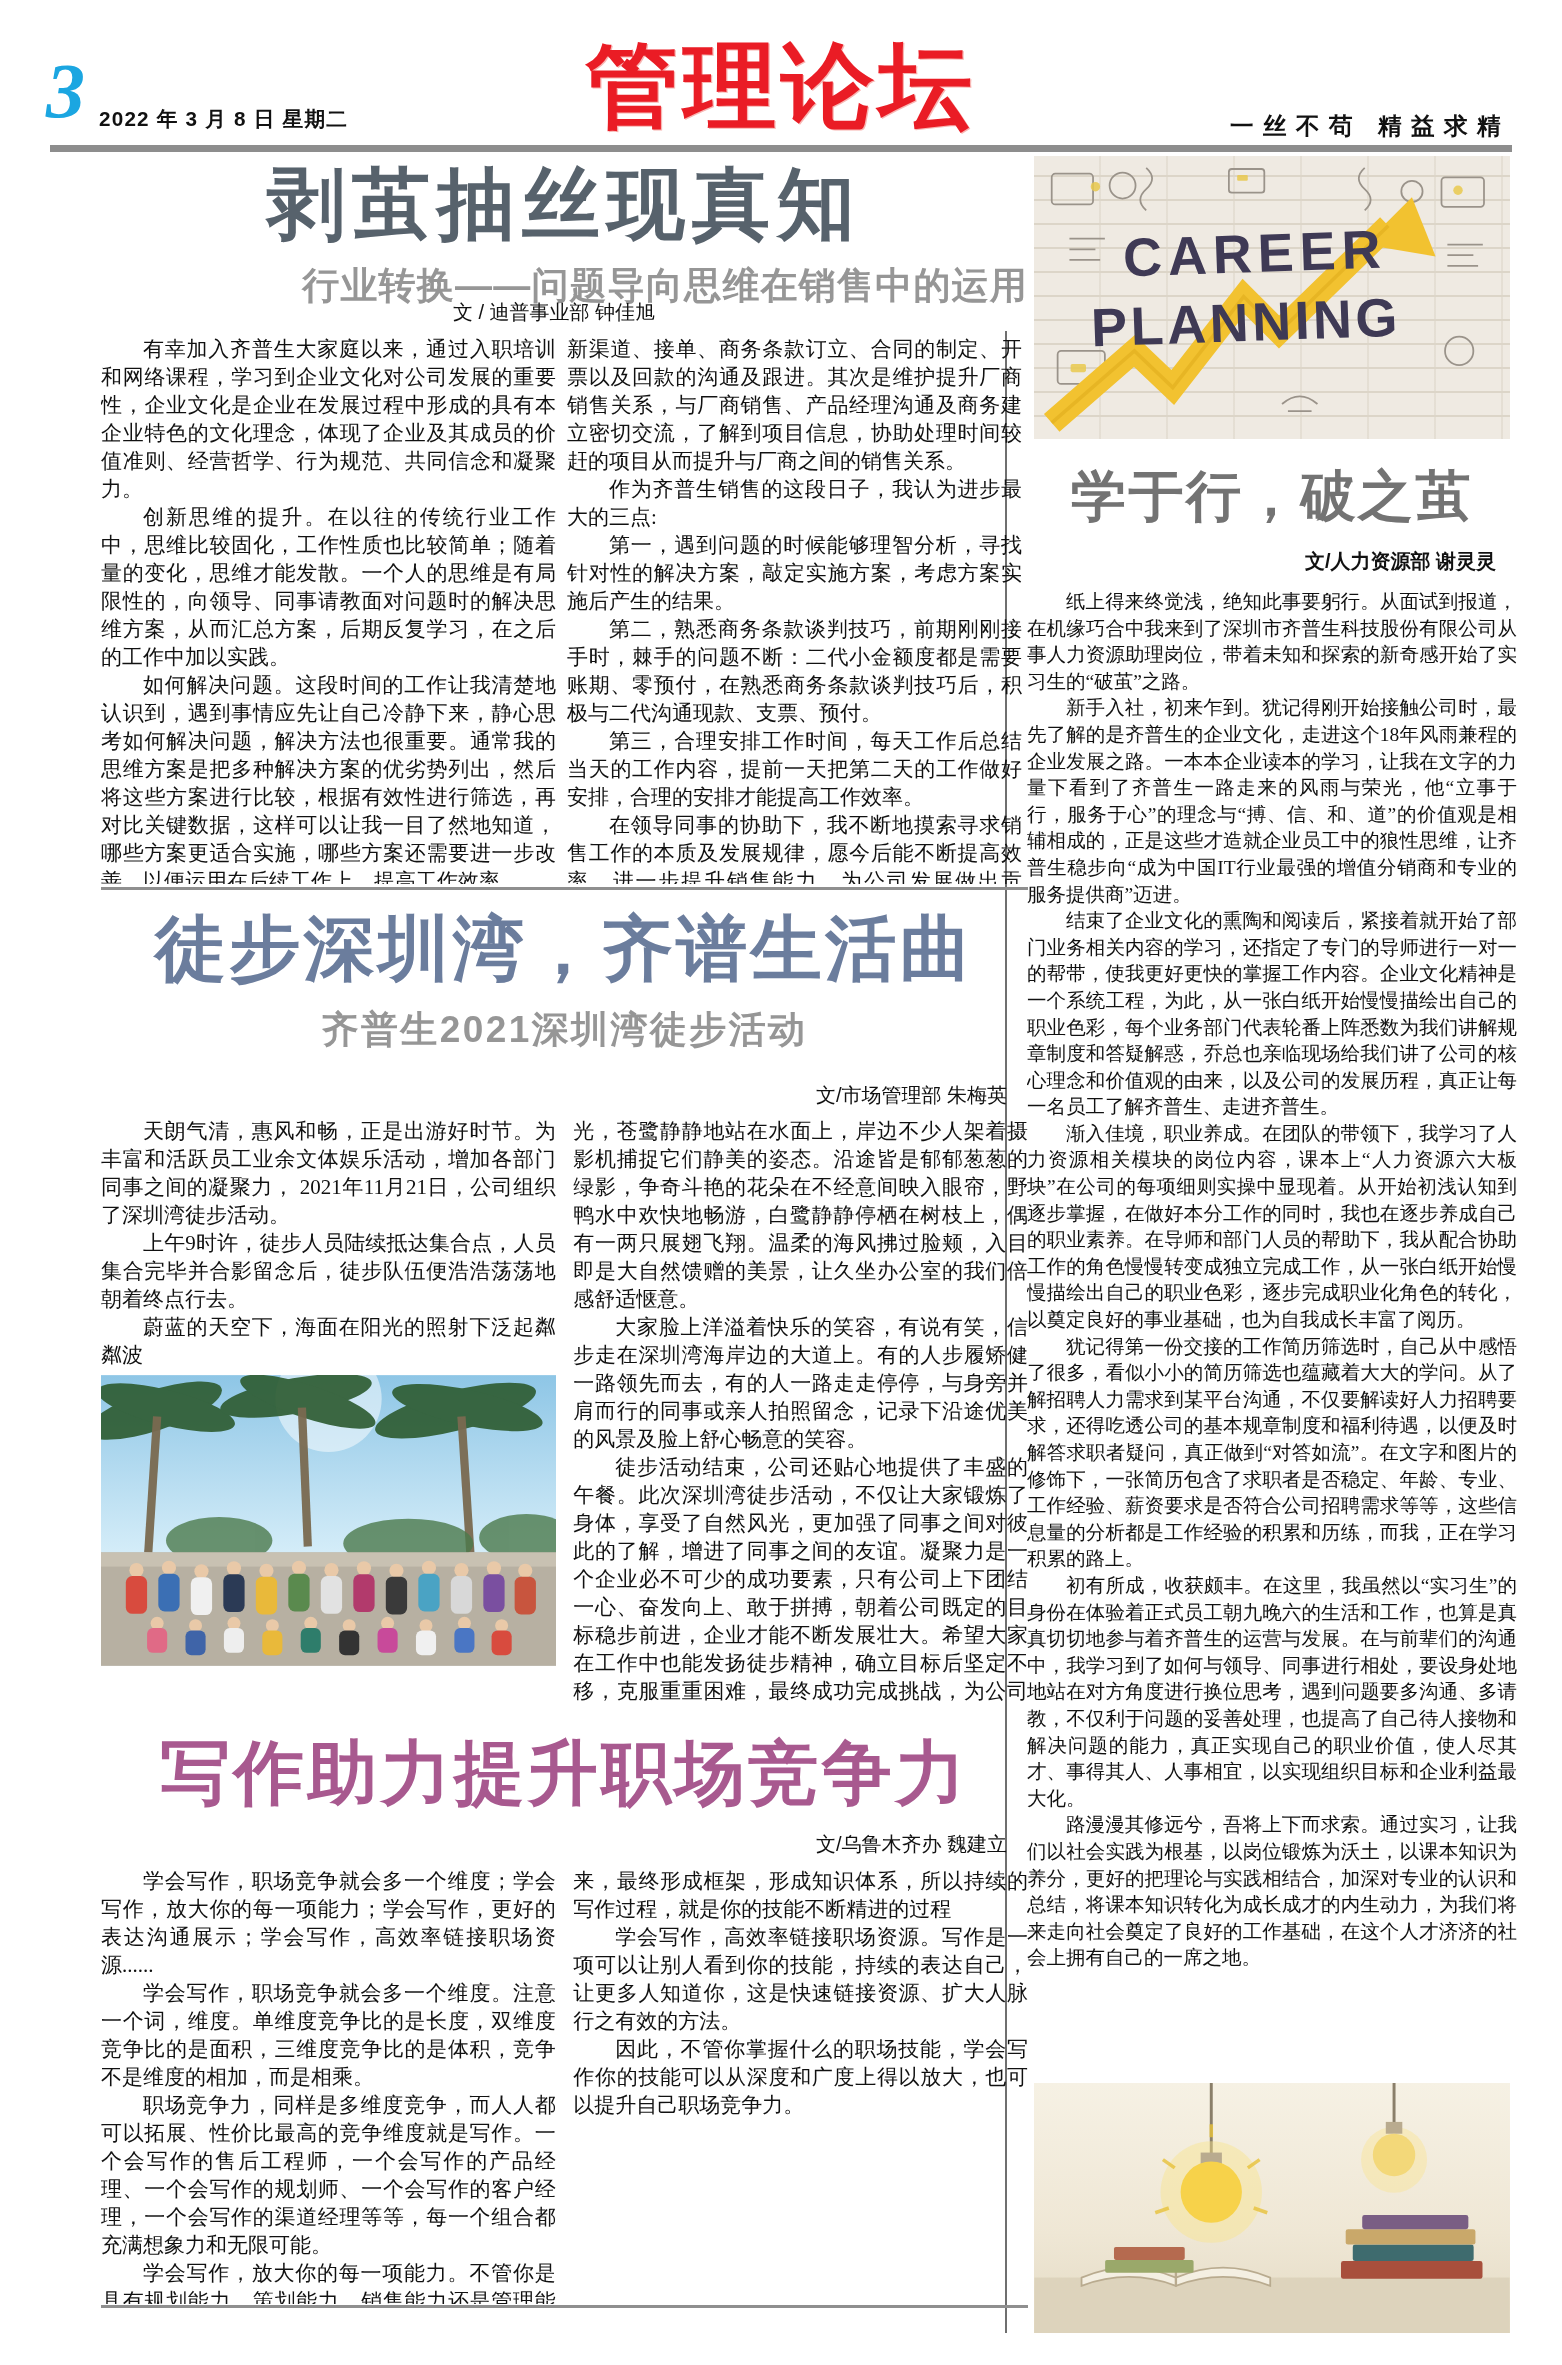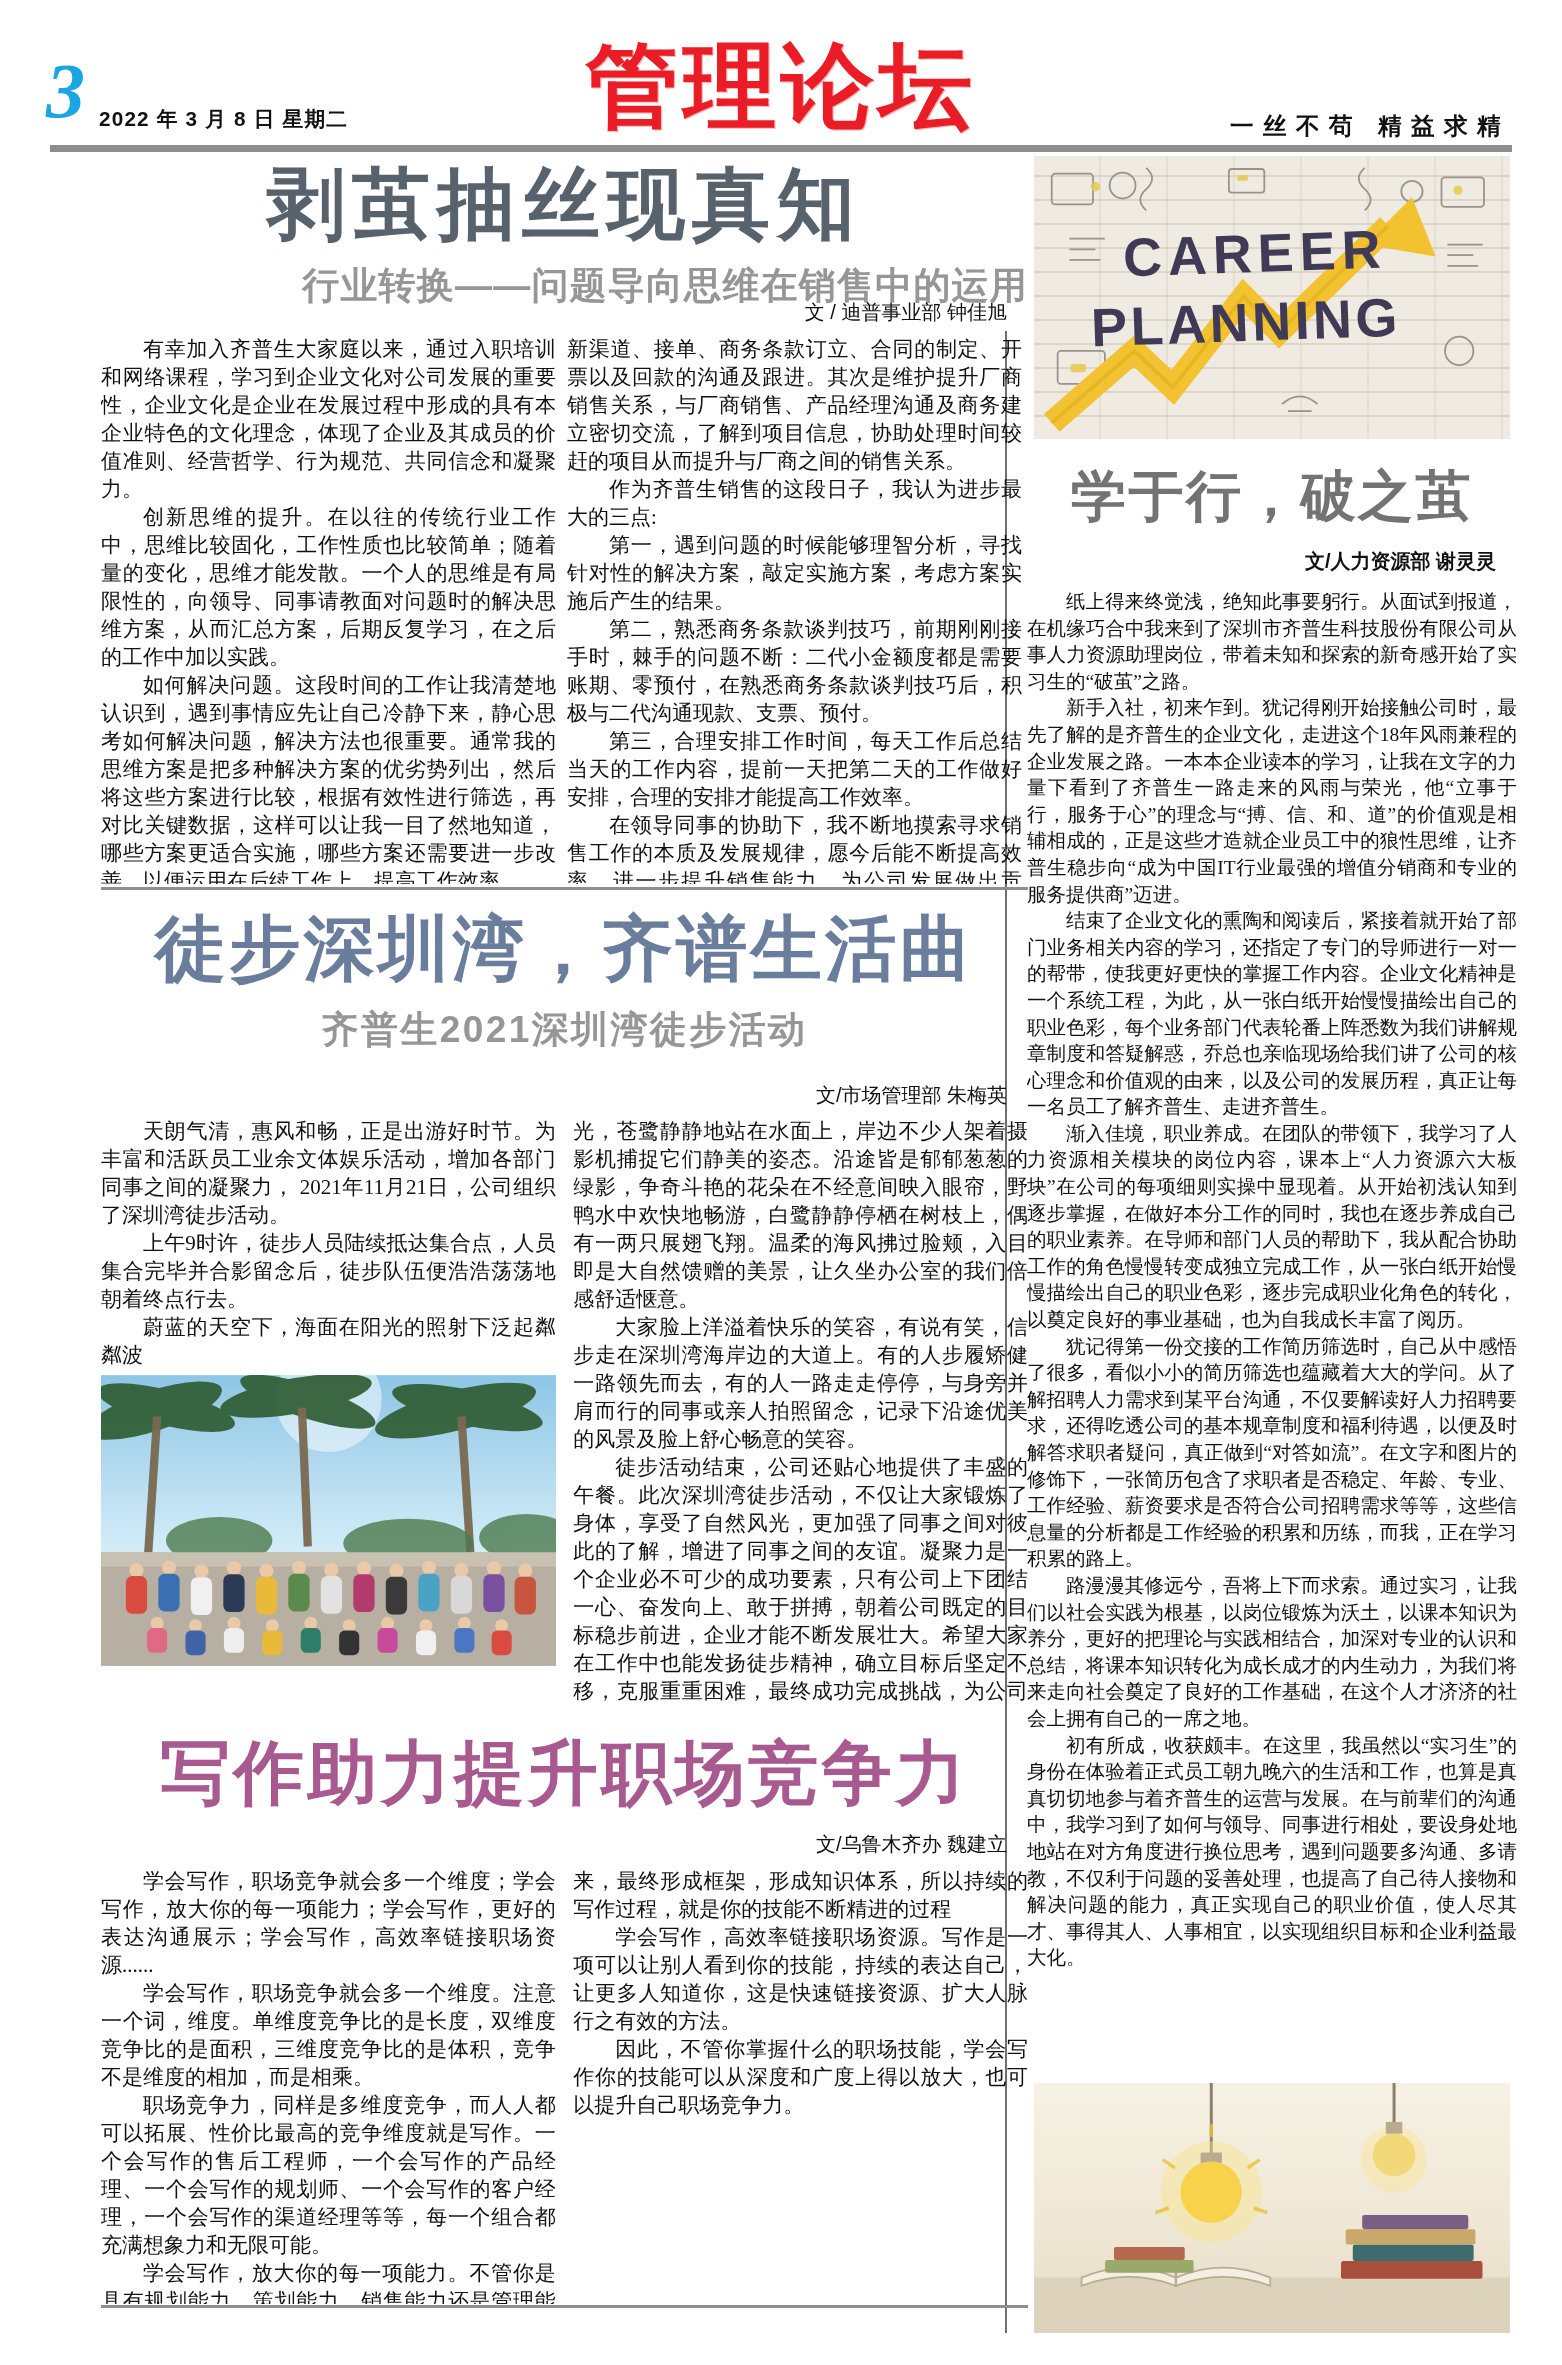--- a/index.html
+++ b/index.html
@@ -30,21 +30,21 @@
   .body{position:absolute;left:0;width:100%;display:flex;gap:17.7px;font-size:21px;line-height:28px;
         text-align:justify;overflow:hidden;}
   .col{width:455px;overflow:hidden;}
   .body p{margin:0;text-indent:2em;}
   .body p.cont{text-indent:0;}
   .single{display:block;}
   .h-div{position:absolute;left:0;width:100%;height:3px;background:#8f8f8f;}
   
   .a1-title{top:164px;font-size:78px;color:#57626c;letter-spacing:7px;}
   .a1-sub{top:261px;font-size:37px;letter-spacing:1.2px;text-align:right;}
-  .a1-byline{top:299px;}
+  .a1-byline{top:299px;text-align:center;}
   .a1-body{top:335px;height:549px;gap:11px;}
   .div1{top:887px;}
   .a2-title{top:912px;font-size:71px;color:#6b7d9d;letter-spacing:3.5px;}
   .a2-sub{top:1005px;font-size:37px;letter-spacing:2.4px;}
   .a2-byline{top:1082px;}
   .a2-body{top:1117px;height:586px;}
   .photo{width:455px;height:291px;margin-top:5.9px;overflow:hidden;}
   .a3-title{top:1737px;font-size:70px;color:#a8598f;letter-spacing:3.5px;}
   .a3-byline{top:1831px;}
   .a3-body{top:1867px;height:437px;}
@@ -307,22 +307,22 @@
     </div>
 
     <div class="art-title a4-title">学于行，破之茧</div>
     <div class="byline a4-byline">文/人力资源部 谢灵灵</div>
     <div class="body a4-body single">
         <p>纸上得来终觉浅，绝知此事要躬行。从面试到报道，在机缘巧合中我来到了深圳市齐普生科技股份有限公司从事人力资源助理岗位，带着未知和探索的新奇感开始了实习生的“破茧”之路。</p>
         <p>新手入社，初来乍到。犹记得刚开始接触公司时，最先了解的是齐普生的企业文化，走进这个18年风雨兼程的企业发展之路。一本本企业读本的学习，让我在文字的力量下看到了齐普生一路走来的风雨与荣光，他“立事于行，服务于心”的理念与“搏、信、和、道”的价值观是相辅相成的，正是这些才造就企业员工中的狼性思维，让齐普生稳步向“成为中国IT行业最强的增值分销商和专业的服务提供商”迈进。</p>
         <p>结束了企业文化的熏陶和阅读后，紧接着就开始了部门业务相关内容的学习，还指定了专门的导师进行一对一的帮带，使我更好更快的掌握工作内容。企业文化精神是一个系统工程，为此，从一张白纸开始慢慢描绘出自己的职业色彩，每个业务部门代表轮番上阵悉数为我们讲解规章制度和答疑解惑，乔总也亲临现场给我们讲了公司的核心理念和价值观的由来，以及公司的发展历程，真正让每一名员工了解齐普生、走进齐普生。</p>
         <p>渐入佳境，职业养成。在团队的带领下，我学习了人力资源相关模块的岗位内容，课本上“人力资源六大板块”在公司的每项细则实操中显现着。从开始初浅认知到逐步掌握，在做好本分工作的同时，我也在逐步养成自己的职业素养。在导师和部门人员的帮助下，我从配合协助工作的角色慢慢转变成独立完成工作，从一张白纸开始慢慢描绘出自己的职业色彩，逐步完成职业化角色的转化，以奠定良好的事业基础，也为自我成长丰富了阅历。</p>
         <p>犹记得第一份交接的工作简历筛选时，自己从中感悟了很多，看似小小的简历筛选也蕴藏着大大的学问。从了解招聘人力需求到某平台沟通，不仅要解读好人力招聘要求，还得吃透公司的基本规章制度和福利待遇，以便及时解答求职者疑问，真正做到“对答如流”。在文字和图片的修饰下，一张简历包含了求职者是否稳定、年龄、专业、工作经验、薪资要求是否符合公司招聘需求等等，这些信息量的分析都是工作经验的积累和历练，而我，正在学习积累的路上。</p>
+        <p>初有所成，收获颇丰。在这里，我虽然以“实习生”的身份在体验着正式员工朝九晚六的生活和工作，也算是真真切切地参与着齐普生的运营与发展。在与前辈们的沟通中，我学习到了如何与领导、同事进行相处，要设身处地地站在对方角度进行换位思考，遇到问题要多沟通、多请教，不仅利于问题的妥善处理，也提高了自己待人接物和解决问题的能力，真正实现自己的职业价值，使人尽其才、事得其人、人事相宜，以实现组织目标和企业利益最大化。</p>
         <p>路漫漫其修远兮，吾将上下而求索。通过实习，让我们以社会实践为根基，以岗位锻炼为沃土，以课本知识为养分，更好的把理论与实践相结合，加深对专业的认识和总结，将课本知识转化为成长成才的内生动力，为我们将来走向社会奠定了良好的工作基础，在这个人才济济的社会上拥有自己的一席之地。</p>
-        <p>初有所成，收获颇丰。在这里，我虽然以“实习生”的身份在体验着正式员工朝九晚六的生活和工作，也算是真真切切地参与着齐普生的运营与发展。在与前辈们的沟通中，我学习到了如何与领导、同事进行相处，要设身处地地站在对方角度进行换位思考，遇到问题要多沟通、多请教，不仅利于问题的妥善处理，也提高了自己待人接物和解决问题的能力，真正实现自己的职业价值，使人尽其才、事得其人、人事相宜，以实现组织目标和企业利益最大化。</p>
       </div>
 
     <div class="idea">
       <svg width="476" height="250" viewBox="0 0 806 424" xmlns="http://www.w3.org/2000/svg">
 
         <line x1="300" y1="0" x2="300" y2="120" stroke="#8a7f6a" stroke-width="5"></line>
         <line x1="610" y1="0" x2="610" y2="70" stroke="#8a7f6a" stroke-width="5"></line>
 
         <circle cx="300" cy="185" r="86" fill="#f9e48c" opacity="0.45"></circle>
         <g stroke="#e8c23a" stroke-width="6" opacity="0.8">

